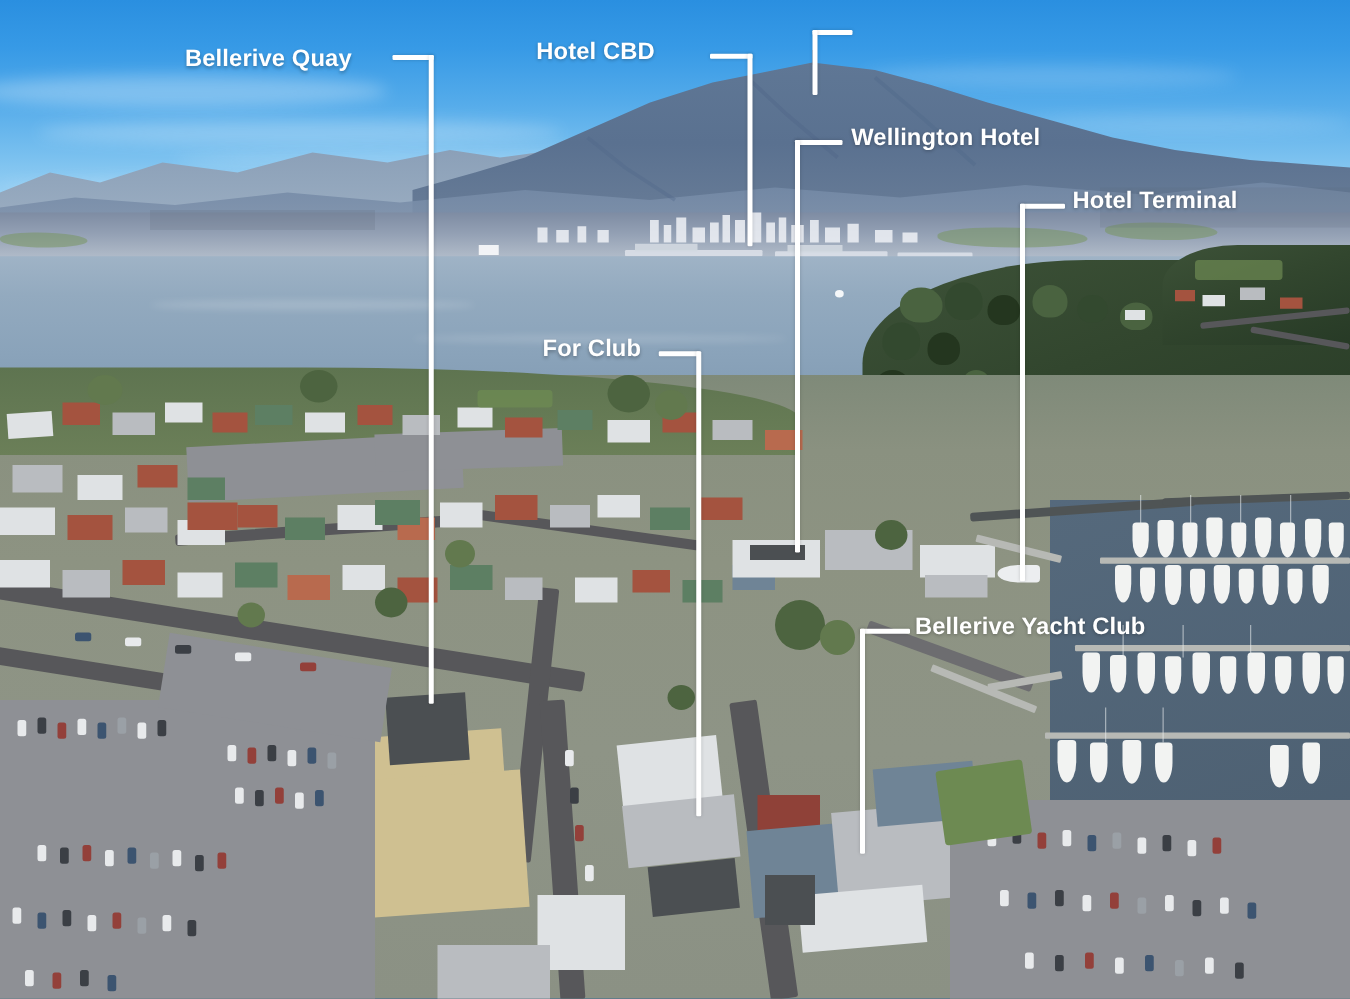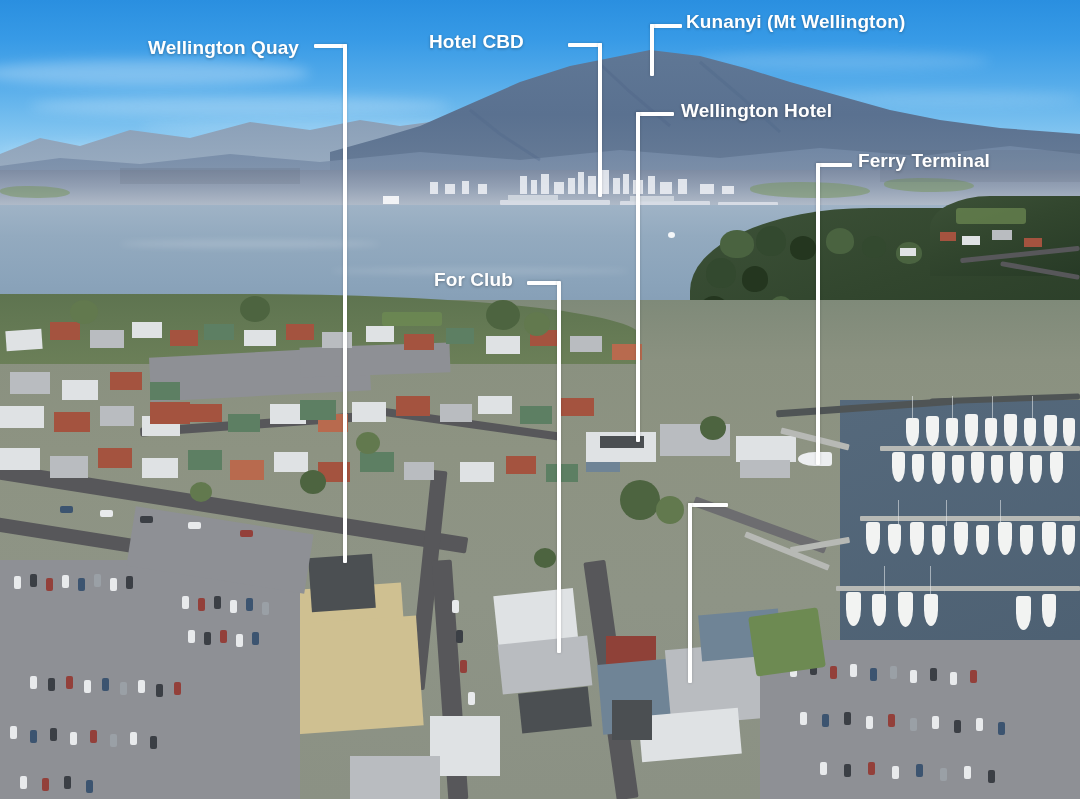--- a/index.html
+++ b/index.html
@@ -524,41 +524,41 @@
     <div class="bush" style="left:300px; top:470px; width:26px; height:24px;"></div>
     <div class="bush lt" style="left:190px; top:482px; width:22px; height:20px;"></div>
     <div class="bush" style="left:534px; top:548px; width:22px; height:20px;"></div>
     <div class="grass" style="left:752px; top:612px; width:70px; height:60px; transform:rotate(-8deg)"></div>
     <div class="grass" style="left:382px; top:312px; width:60px; height:14px; opacity:.8"></div>
 
   </div>
 
   <div class="annotations">
 
-    <div class="anno-label" style="left:148px; top:38px;">Wellington Quay</div>
+    <div class="anno-label" style="left:148px; top:38px;">Bellerive Quay</div>
     <div class="leader-h" style="left:314px; top:44px; width:33px;"></div>
     <div class="leader-v" style="left:343px; top:44px; height:519px;"></div>
 
     <div class="anno-label" style="left:429px; top:32px;">Hotel CBD</div>
     <div class="leader-h" style="left:568px; top:43px; width:34px;"></div>
     <div class="leader-v" style="left:598px; top:43px; height:154px;"></div>
 
-    <div class="anno-label" style="left:686px; top:12px;">Kunanyi (Mt Wellington)</div>
     <div class="leader-h" style="left:650px; top:24px; width:32px;"></div>
     <div class="leader-v" style="left:650px; top:24px; height:52px;"></div>
 
     <div class="anno-label" style="left:681px; top:101px;">Wellington Hotel</div>
     <div class="leader-h" style="left:636px; top:112px; width:38px;"></div>
     <div class="leader-v" style="left:636px; top:112px; height:330px;"></div>
 
-    <div class="anno-label" style="left:858px; top:151px;">Ferry Terminal</div>
+    <div class="anno-label" style="left:858px; top:151px;">Hotel Terminal</div>
     <div class="leader-h" style="left:816px; top:163px; width:36px;"></div>
     <div class="leader-v" style="left:816px; top:163px; height:302px;"></div>
 
     <div class="anno-label" style="left:434px; top:270px;">For Club</div>
     <div class="leader-h" style="left:527px; top:281px; width:33px;"></div>
     <div class="leader-v" style="left:557px; top:281px; height:372px;"></div>
 
+    <div class="anno-label" style="left:732px; top:492px;">Bellerive Yacht Club</div>
     <div class="leader-h" style="left:688px; top:503px; width:40px;"></div>
     <div class="leader-v" style="left:688px; top:503px; height:180px;"></div>
 
   </div>
 </div>
 
 </body></html>

